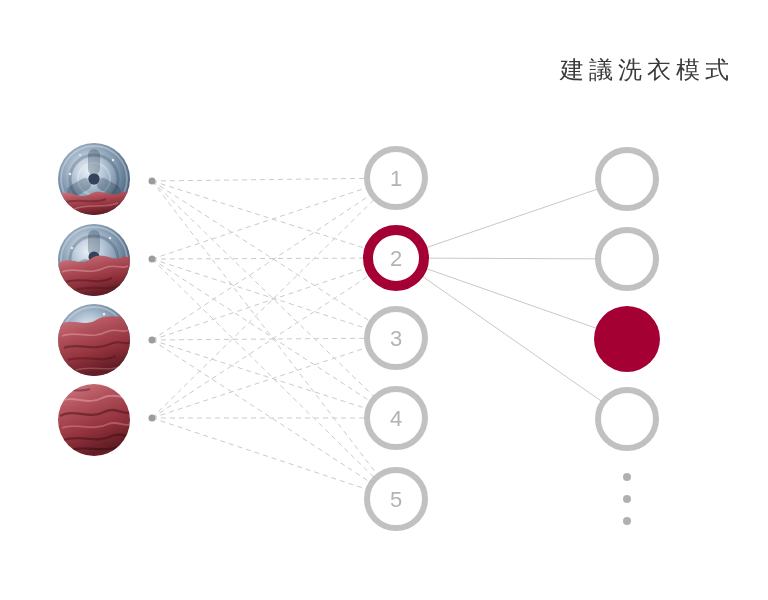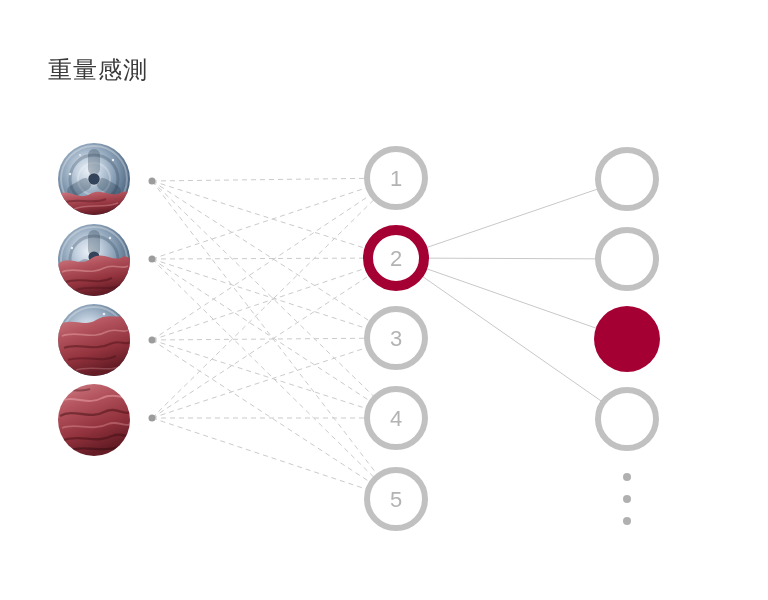--- a/index.html
+++ b/index.html
@@ -33,21 +33,21 @@
     font-size: 22px;
     fill: #b3b3b3;
     text-anchor: middle;
   }
 </style>
 </head>
 <body>
 
 <div class="stage">
 
-  <div class="hdr" style="left:48px">重量感測</div>
+  <div class="hdr hdr-right" style="left:560px">建議洗衣模式</div>
 
   <svg width="768" height="600" viewBox="0 0 768 600">
     <defs>
       <clipPath id="clip36">
           <circle cx="0" cy="0" r="36"></circle>
         </clipPath>
       <radialGradient id="drumGrad" cx="0.42" cy="0.38" r="0.8">
         <stop offset="0%" stop-color="#E9EFF6"></stop>
         <stop offset="22%" stop-color="#C2D0DF"></stop>
         <stop offset="45%" stop-color="#8CA2B8"></stop>

